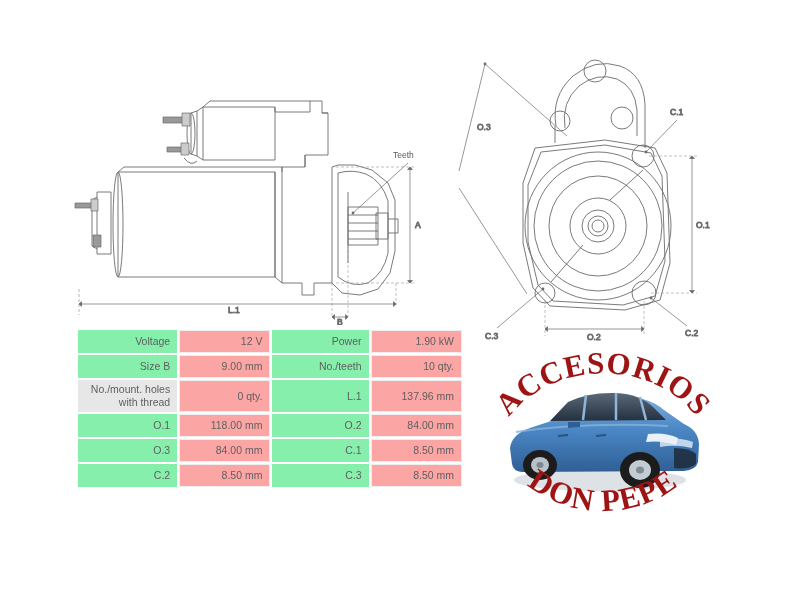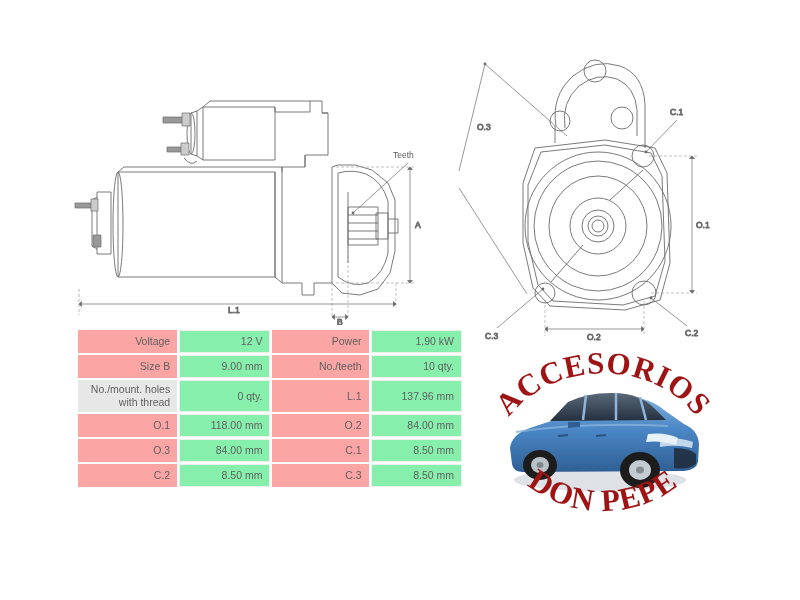--- a/index.html
+++ b/index.html
@@ -51,26 +51,26 @@
     font-size: 10.5px;
     color: #5f5f5f;
   }
   #spec-table td {
     padding: 3px 7px;
     line-height: 1.25;
     vertical-align: middle;
     height: 15px;
   }
   #spec-table td.lbl {
-    background: #fca5a5;
+    background: #86efac;
     text-align: right;
     width: 104px;
   }
   #spec-table td.val {
-    background: #86efac;
+    background: #fca5a5;
     text-align: right;
     width: 70px;
     border: 1px solid #eeeeee;
     padding-left: 26px;
   }
   #spec-table td.lbl-wrap {
     background: #e7e7e7;
     text-align: right;
   }
 

